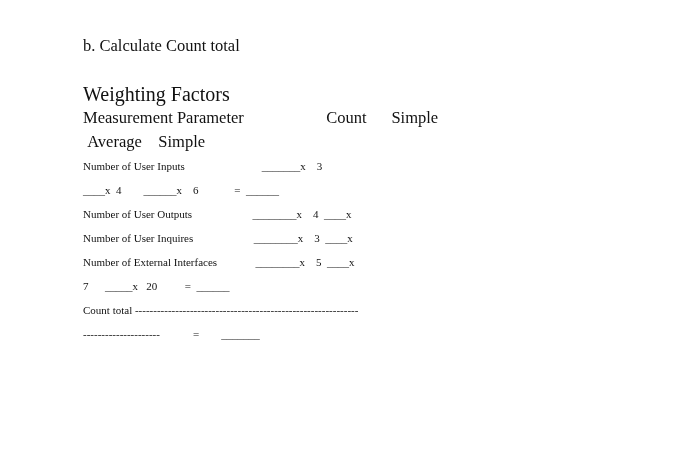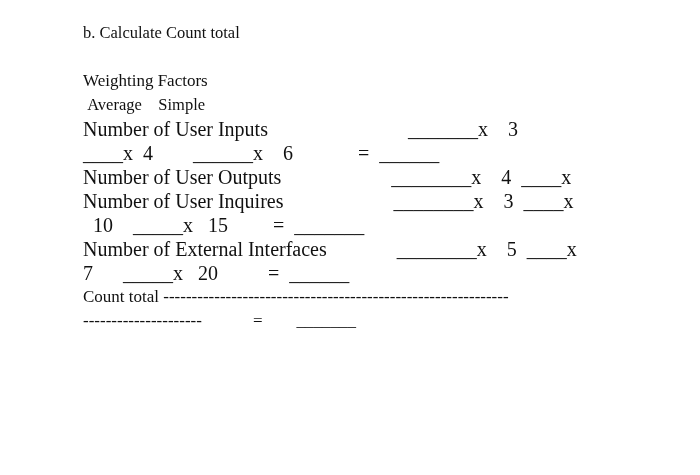--- a/index.html
+++ b/index.html
@@ -18,75 +18,75 @@
   }
   .page {
     position: relative;
     width: 700px;
     height: 475px;
     background: #ffffff;
   }
   .doc {
     position: absolute;
     left: 83px;
-    top: 21px;
+    top: 34px;
     width: 600px;
   }
   .heading {
     font-size: 16.5px;
     line-height: 24px;
     white-space: pre;
   }
   .gap {
     height: 24px;
   }
   .block {
-    font-size: 17px;
+    font-size: 20px;
     line-height: 24px;
   }
   
   .row {
-    font-size: 20px;
+    font-size: 11px;
     line-height: 24px;
     white-space: pre-wrap;
     word-break: normal;
   }
   .hdr {
     font-size: 16.5px;
     line-height: 24px;
     white-space: pre-wrap;
   }
   .footer {
-    font-size: 17px;
+    font-size: 11px;
     line-height: 24px;
     white-space: pre-wrap;
   }
 </style>
 </head>
 <body>
 
 <div class="page">
   <div class="doc">
 
     <div class="heading">b. Calculate Count total</div>
 
     <div class="gap"></div>
 
     <div class="block">Weighting Factors</div>
 
+    <div class="hdr">Measurement Parameter                    Count      Simple</div>
     <div class="hdr"> Average    Simple</div>
 
     <div class="row">Number of User Inputs                            _______x    3</div>
     <div class="row">____x  4        ______x    6             =  ______</div>
 
     <div class="row">Number of User Outputs                      ________x    4  ____x</div>
 
     <div class="row">Number of User Inquires                      ________x    3  ____x</div>
 
-    <div class="row">  10    _____x   15         =  _______</div>
 
     <div class="row">Number of External Interfaces              ________x    5  ____x</div>
     <div class="row">7      _____x   20          =  ______</div>
 
     <div class="footer">Count total -------------------------------------------------------------</div>
     <div class="footer">---------------------            =        _______</div>
 
   </div>
 </div>
 

